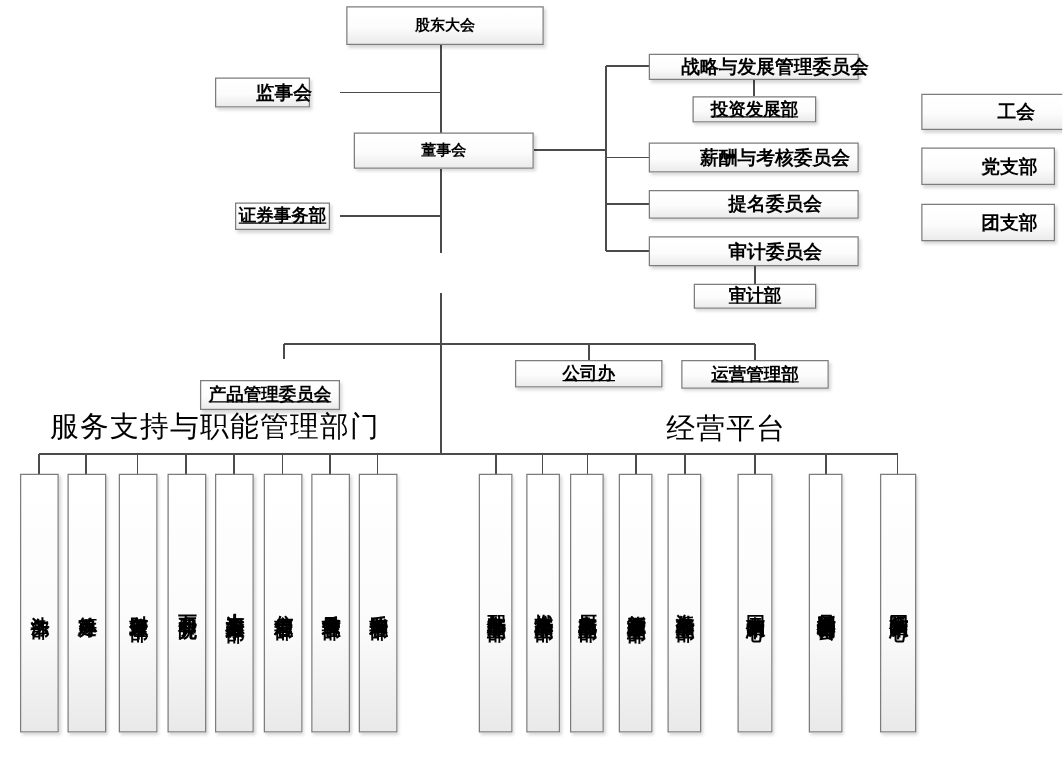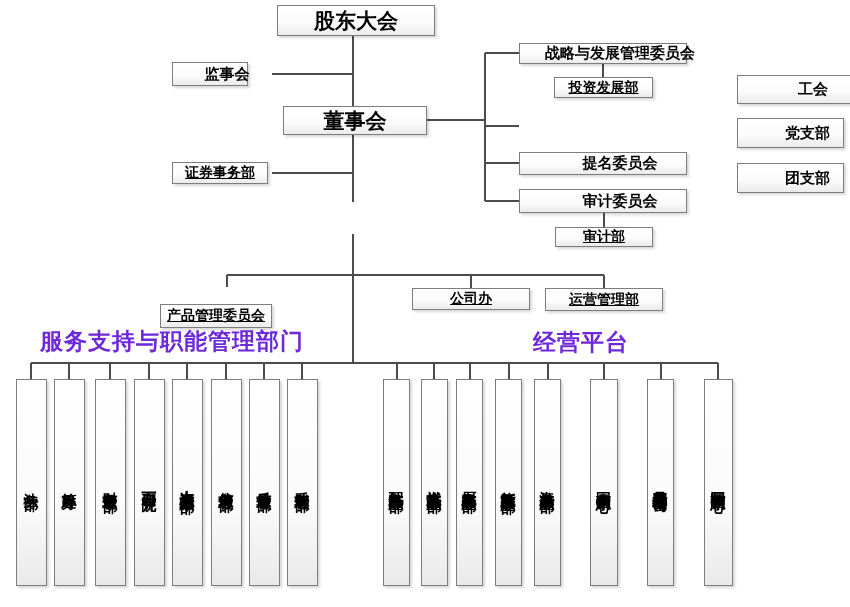--- a/index.html
+++ b/index.html
@@ -9,38 +9,38 @@
   }
   .lines{position:absolute;left:0;top:0;}
   .node{
     position:absolute;
     background:linear-gradient(180deg,#ffffff 0%,#fcfcfc 55%,#ebebeb 100%);
     border:1px solid #7d7d7d;
     box-shadow:1.5px 2px 2.5px rgba(0,0,0,0.16);
     display:flex;align-items:center;justify-content:center;
     font-weight:bold;box-sizing:border-box;white-space:nowrap;
   }
-  .fs16{font-size:21px;}
+  .fs16{font-size:12px;}
   .fs15{font-size:15px;padding-left:34px;}
   .fs14{font-size:14px;text-decoration:underline;}
   .vnode{
     position:absolute;top:379px;height:207px;
     background:linear-gradient(180deg,#ffffff 0%,#fbfbfb 60%,#e9e9e9 100%);
     border:1px solid #7d7d7d;
     box-shadow:1.5px 2px 2.5px rgba(0,0,0,0.16);
     display:flex;align-items:center;justify-content:center;
     box-sizing:border-box;
   }
   .vnode span{
     writing-mode:vertical-rl;text-orientation:upright;
     font-weight:bold;font-size:15px;letter-spacing:1px;line-height:1;
   }
   .section-title{
-    position:absolute;font-weight:bold;font-size:23px;letter-spacing:1px;
-    text-align:center;white-space:nowrap;color:#6d28d9;
+    position:absolute;font-weight:normal;font-size:23px;letter-spacing:1px;
+    text-align:center;white-space:nowrap;color:#000000;
   }
 </style>
 </head>
 <body>
 
 <div class="canvas">
 
   <svg class="lines" width="850" height="607" viewBox="0 0 850 607">
     <g stroke="#4b4b4b" stroke-width="1.4" fill="none" shape-rendering="crispEdges">
 
@@ -83,27 +83,28 @@
         <path d="M718 363 V379"></path>
     </g>
   </svg>
 
   <div class="node fs16" style="left:277px;top:5px;width:158px;height:31px">股东大会</div>
 
   <div class="node fs15" style="left:172px;top:62px;width:76px;height:24px">监事会</div>
 
   <div class="node fs16" style="left:283px;top:106px;width:144px;height:29px">董事会</div>
 
-  <div class="node fs14" style="left:172px;top:162px;width:96px;height:22px">证券事务部</div>
+  <div class="node fs14" style="left:188px;top:162px;width:76px;height:22px">证券事务部</div>
 
 
   <div class="node fs15" style="left:519px;top:43px;width:168px;height:21px">战略与发展管理委员会</div>
 
   <div class="node fs14" style="left:554px;top:77px;width:99px;height:21px">投资发展部</div>
 
+  <div class="node fs15" style="left:519px;top:114px;width:168px;height:24px">薪酬与考核委员会</div>
 
   <div class="node fs15" style="left:519px;top:152px;width:168px;height:23px">提名委员会</div>
 
   <div class="node fs15" style="left:519px;top:189px;width:168px;height:24px">审计委员会</div>
 
   <div class="node fs14" style="left:555px;top:227px;width:98px;height:20px">审计部</div>
 
   <div class="node fs15" style="left:737px;top:75px;width:118px;height:29px">工会</div>
 
   <div class="node fs15" style="left:737px;top:118px;width:107px;height:30px">党支部</div>

